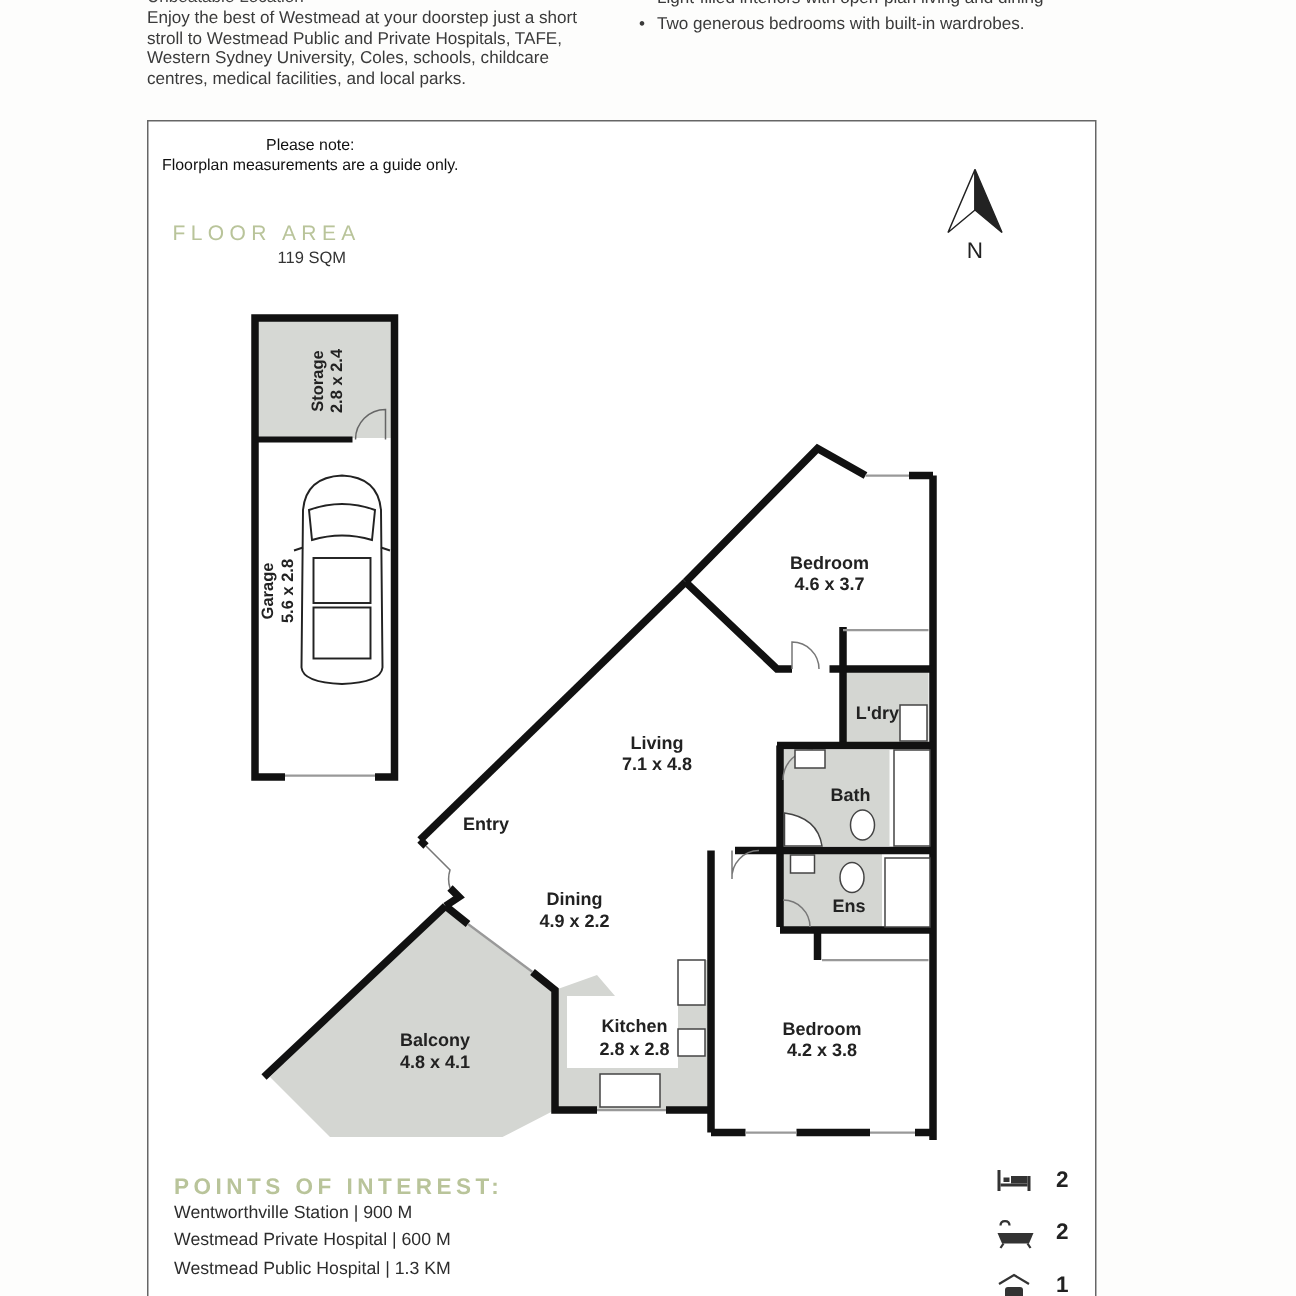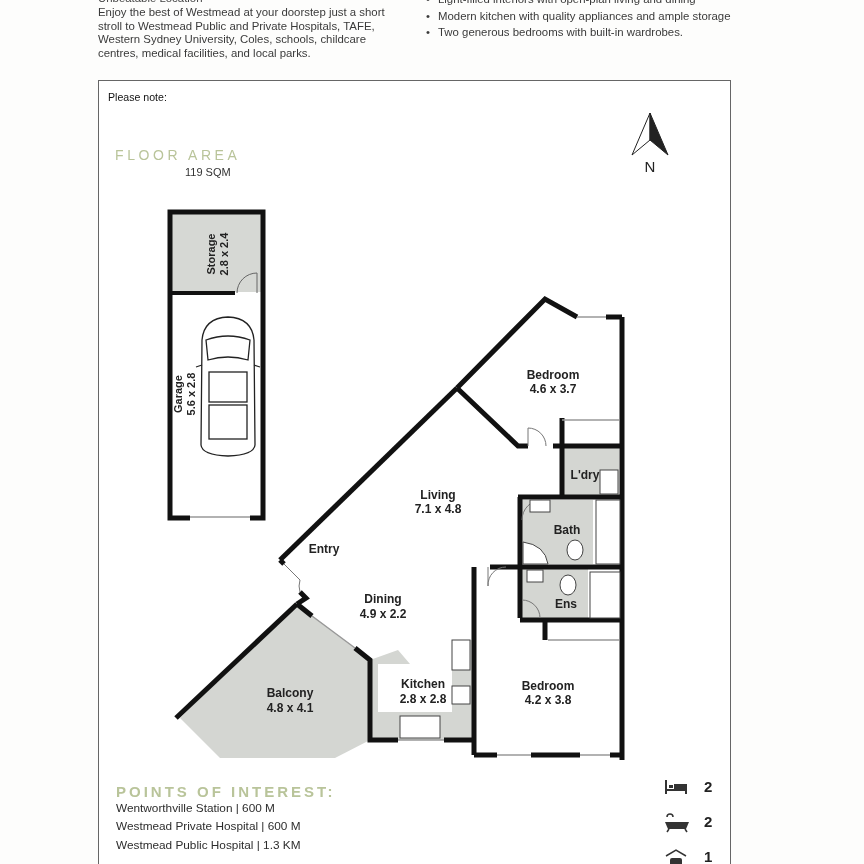--- a/index.html
+++ b/index.html
@@ -27,29 +27,29 @@
 <body>
 
 <div class="top-left">
   <div class="heading">Unbeatable Location</div>
   <div>Enjoy the best of Westmead at your doorstep     just a short stroll to Westmead Public and Private Hospitals, TAFE, Western Sydney University, Coles, schools, childcare centres, medical facilities, and local parks.</div>
 </div>
 
 <div class="top-right">
   <ul>
     <li>Light-filled interiors with open-plan living and dining</li>
-    <li>Modern kitchen with quality appliances and ample storage</li>
     <li>Two generous bedrooms with built-in wardrobes.</li>
   </ul>
 </div>
 
 <div class="frame"></div>
 
 <div class="note">
   <div>Please note:</div>
+  <div>Floorplan measurements are a guide only.</div>
 </div>
 
 <div class="floor-title">FLOOR AREA</div>
 <div class="floor-value">119 SQM</div>
 
 <svg class="plan" width="864" height="864" viewBox="0 0 864 864">
 
   <g>
     <polygon points="650,113 632,155 650,140" fill="#fff" stroke="#222" stroke-width="1"></polygon>
     <polygon points="650,113 668,155 650,140" fill="#222" stroke="#222" stroke-width="1"></polygon>
@@ -166,21 +166,21 @@
     <text x="290" y="712">4.8 x 4.1</text>
     <text x="423" y="688">Kitchen</text>
     <text x="423" y="703">2.8 x 2.8</text>
     <text x="548" y="690">Bedroom</text>
     <text x="548" y="704">4.2 x 3.8</text>
   </g>
 </svg>
 
 <div class="poi-title">POINTS OF INTEREST:</div>
 <div class="poi-list">
-  <div>Wentworthville Station | 600 M</div>
+  <div>Wentworthville Station | 900 M</div>
   <div>Westmead Private Hospital | 600 M</div>
   <div>Westmead Public Hospital | 1.3 KM</div>
 </div>
 
 <div class="stats">
   <div class="stat" style="top:0">
     <svg width="24" height="18">
       <rect x="1" y="2" width="2" height="14" fill="#333"></rect>
       <rect x="21" y="6" width="2" height="10" fill="#333"></rect>
       <rect x="3" y="11" width="18" height="2" fill="#333"></rect>

